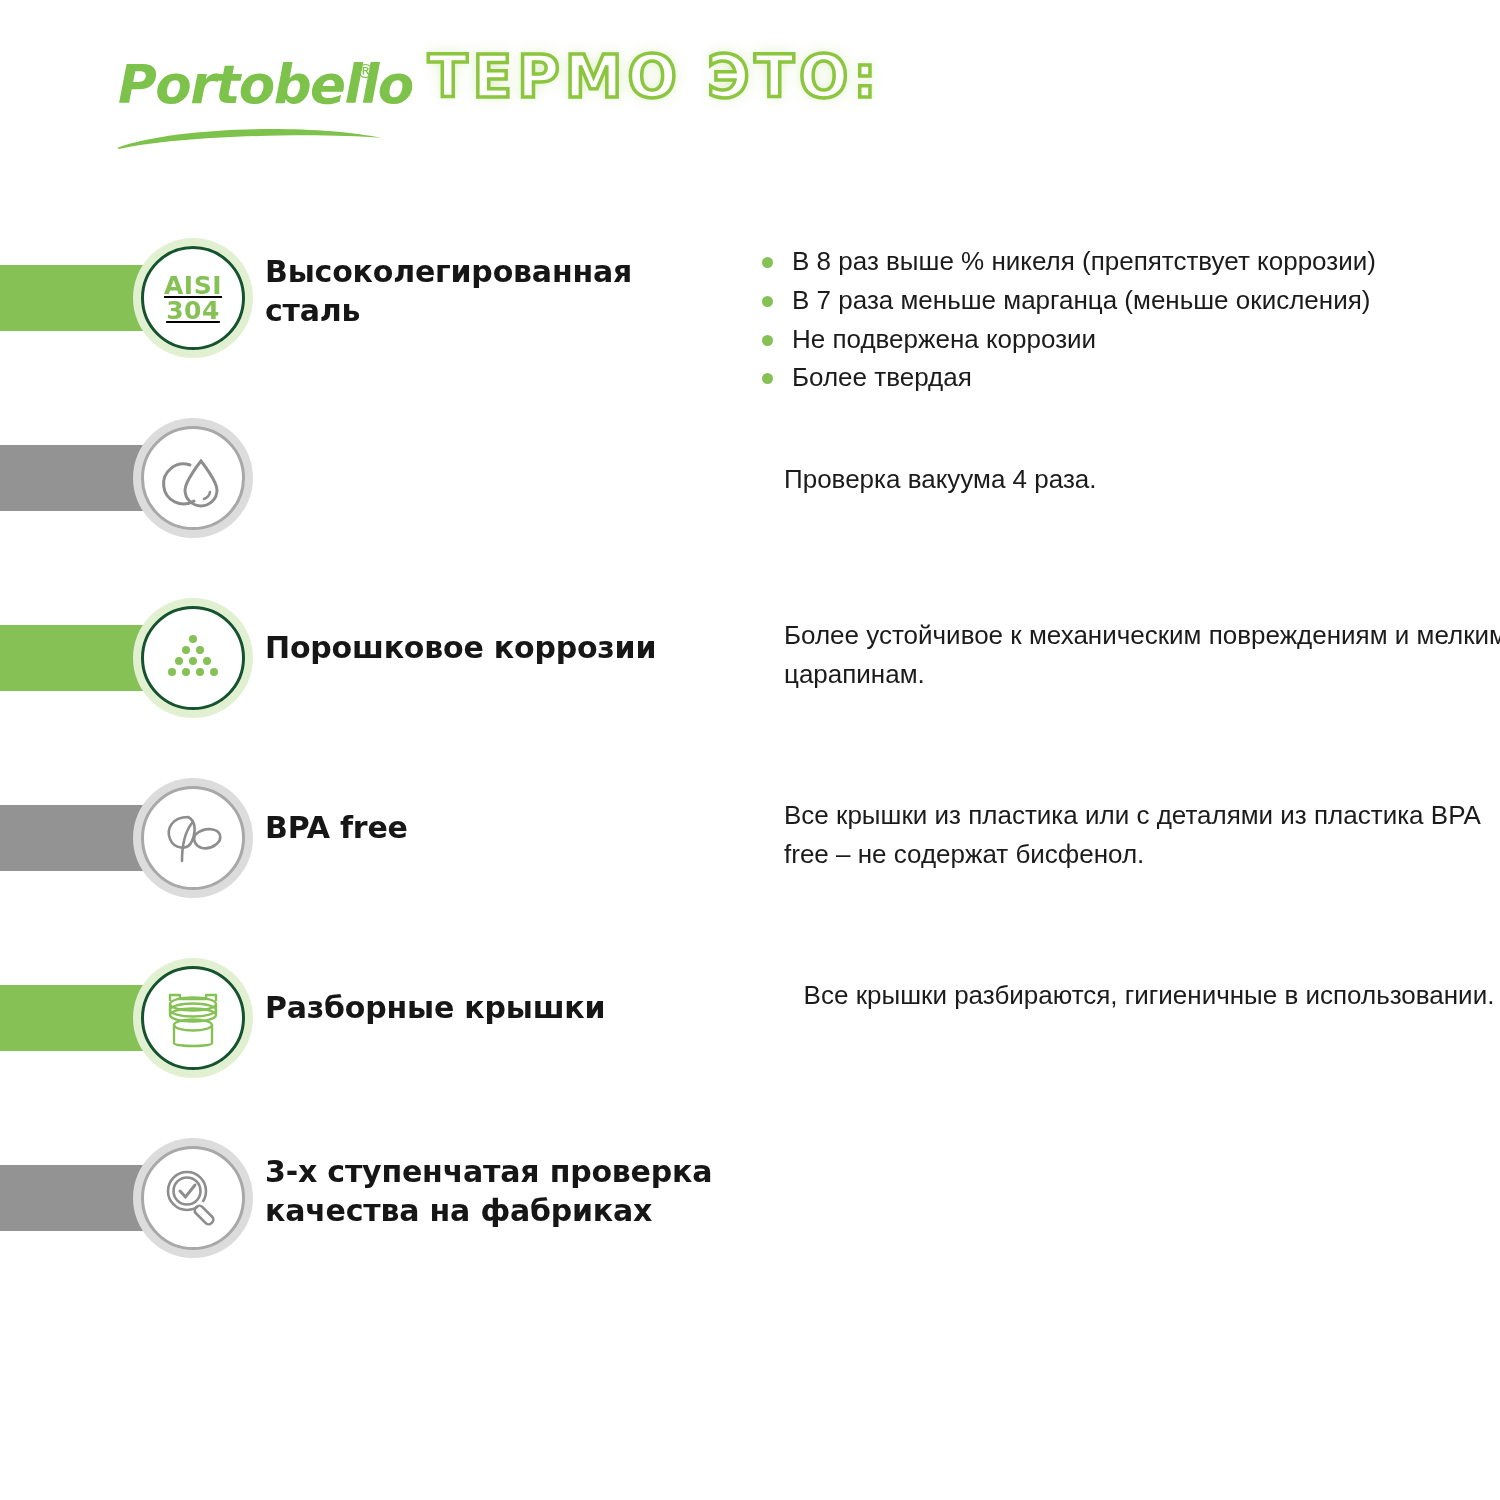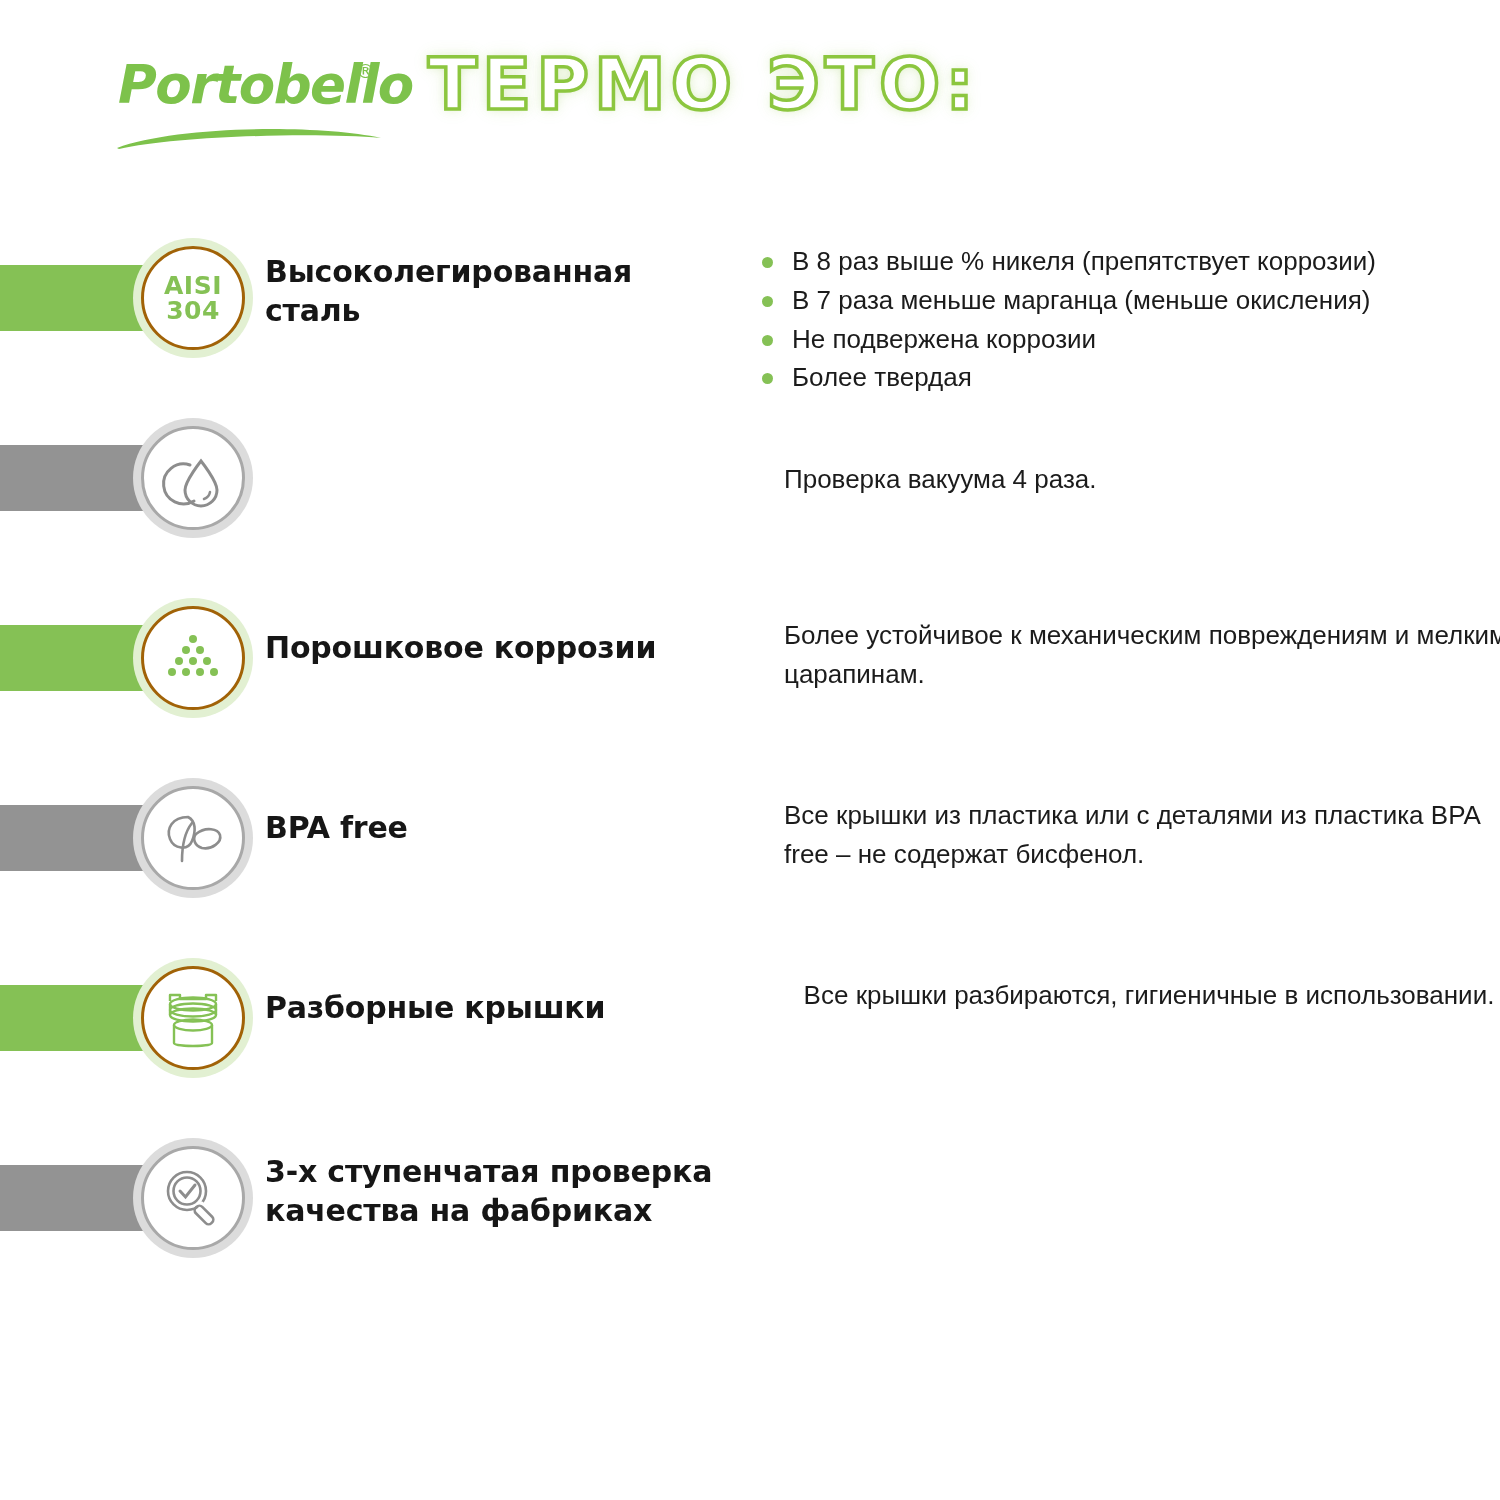--- a/index.html
+++ b/index.html
@@ -60,21 +60,21 @@
     width: 268px;
     height: 26px;
     overflow: hidden;
   }
 
   .headline {
     position: absolute;
     left: 428px;
     top: 48px;
     font-family: "DejaVu Sans", sans-serif;
-    font-size: 72px;
+    font-size: 58px;
     font-weight: bold;
     letter-spacing: 5px;
     line-height: 1;
     color: #ffffff;
     -webkit-text-stroke: 3.5px #8cc63f;
     text-shadow:
        0 0 10px rgba(140,198,63,0.22),
        0 0 18px rgba(140,198,63,0.16);
     white-space: nowrap;
   }
@@ -115,21 +115,21 @@
   .badge-inner {
     width: 104px;
     height: 104px;
     border-radius: 50%;
     background: #ffffff;
     display: flex;
     align-items: center;
     justify-content: center;
     position: relative;
   }
-  .badge.green .badge-inner { border: 3px solid #a16207; }
+  .badge.green .badge-inner { border: 3px solid #14532d; text-decoration: underline; }
   .badge.grey  .badge-inner { border: 3px solid #a8a8a8; }
 
   .aisi-text {
     font-family: "DejaVu Sans", sans-serif;
     font-weight: bold;
     color: #85c155;
     font-size: 25px;
     line-height: 1.02;
     text-align: center;
     letter-spacing: 0.5px;

